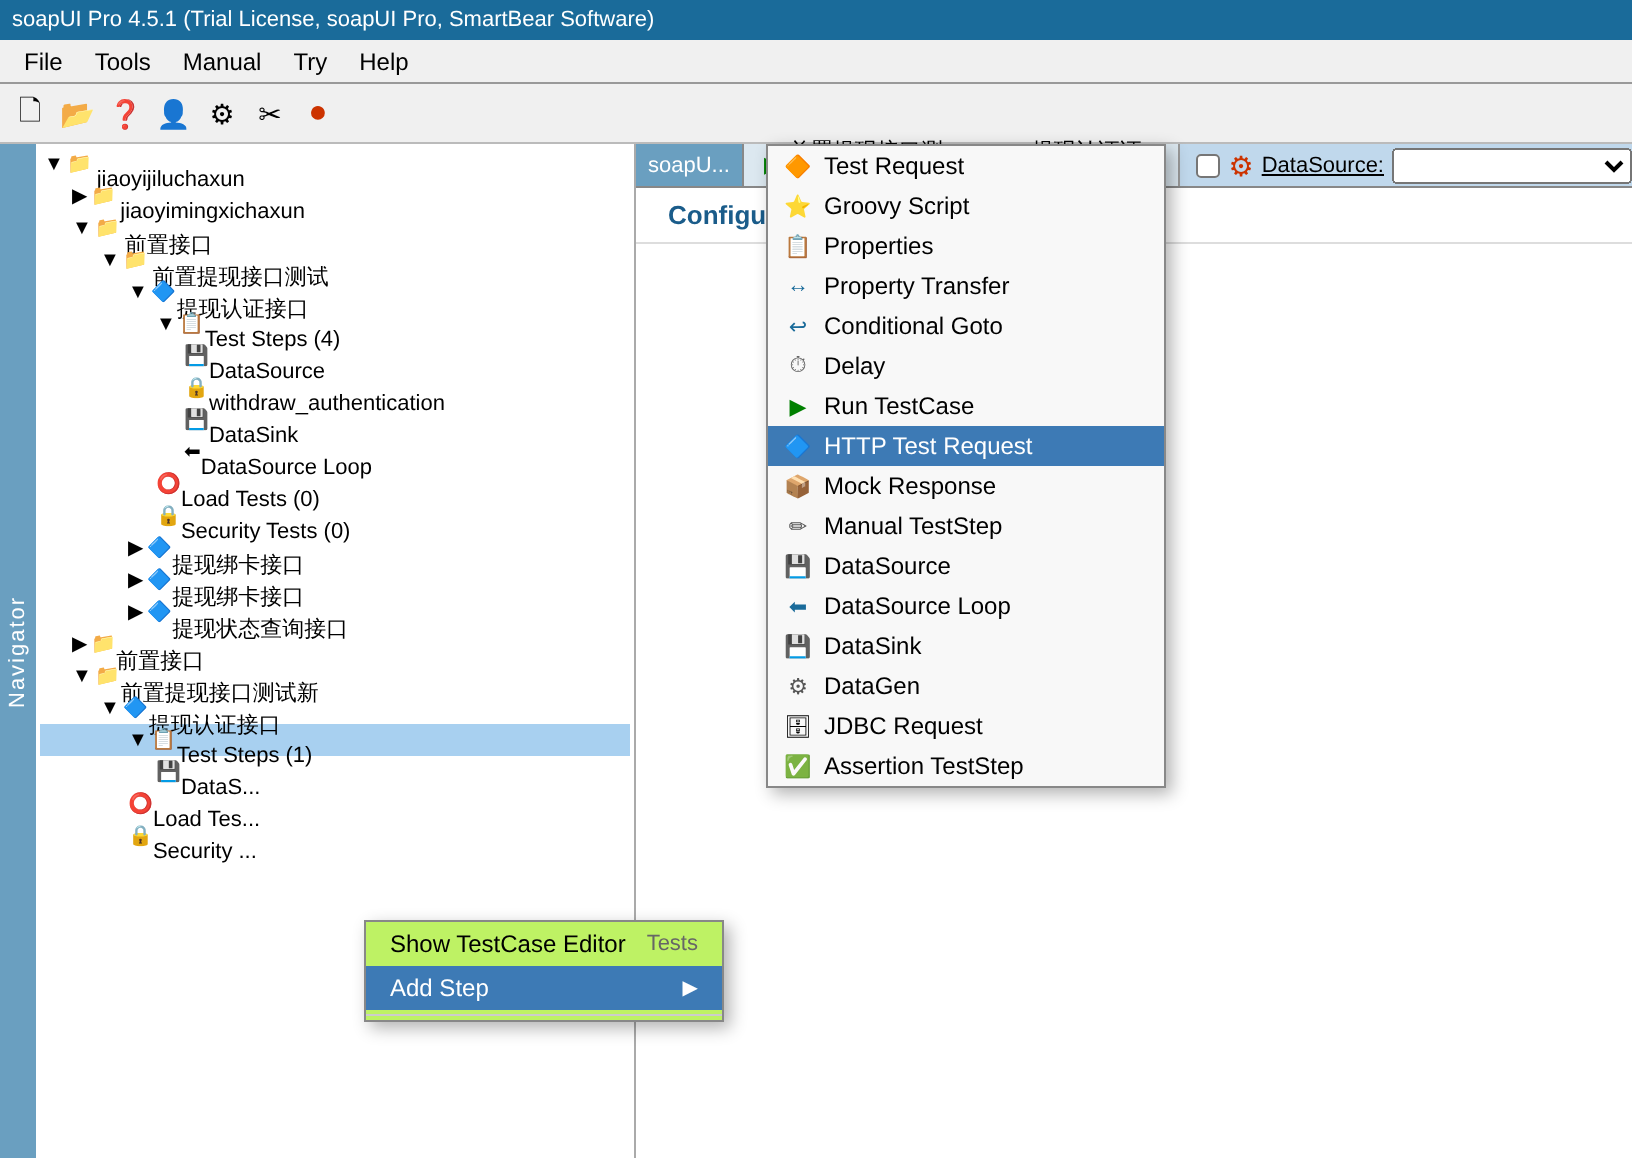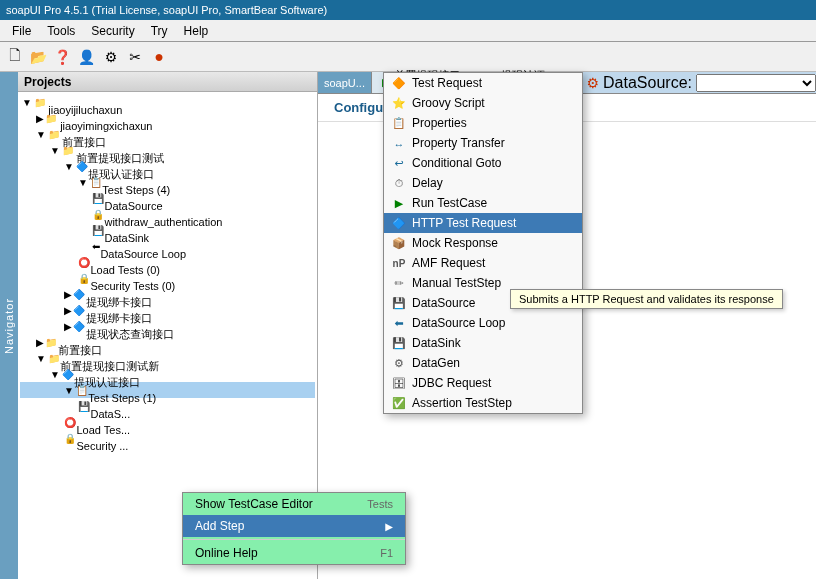--- a/index.html
+++ b/index.html
@@ -141,27 +141,26 @@
       position: absolute;
       top: 0; left: 0; right: 0; bottom: 0;
       z-index: 10;
     }
 
     
     .context-menu-1 {
       position: absolute;
       top: 460px;
       left: 182px;
-      background: #86efac;
+      background: #bef264;
       border: 1px solid #888;
       box-shadow: 3px 3px 8px rgba(0,0,0,0.3);
-      width: 224px;
+      width: 180px;
       z-index: 20;
       font-size: 12px;
-      margin-top: 32px;
     }
     .ctx-item {
       display: flex;
       align-items: center;
       justify-content: space-between;
       padding: 4px 12px;
       cursor: pointer;
     }
     .ctx-item.highlighted {
       background: #3d7ab5;
@@ -248,43 +247,40 @@
 </head>
 <body>
 
 <div class="title-bar">
   <span>soapUI Pro 4.5.1 (Trial License, soapUI Pro, SmartBear Software)</span>
 </div>
 
 <div class="menu-bar">
   <span class="menu-item">File</span>
   <span class="menu-item">Tools</span>
-  <span class="menu-item">Security</span>
+  <span class="menu-item">Manual</span>
   <span class="menu-item">Try</span>
   <span class="menu-item">Help</span>
 </div>
 
 <div class="toolbar">
   <div class="toolbar-btn">🗋</div>
   <div class="toolbar-btn">📂</div>
   <div class="toolbar-btn">❓</div>
   <div class="toolbar-btn">👤</div>
   <div class="toolbar-btn">⚙</div>
   <div class="toolbar-btn">✂</div>
   <div class="toolbar-btn" style="color:#cc3300; font-size:16px;">●</div>
 </div>
 
 <div class="main-layout">
 
   <div class="navigator-label">Navigator</div>
 
   <div class="left-panel">
-    <div class="panel-header">
-      <span>Projects</span>
-    </div>
     <div class="tree-container">
 
       <div class="tree-item">
         <span style="width:0px" class="tree-indent"></span>
         <span class="tree-icon">▼</span>
         <span class="tree-icon">📁</span>
         <span class="tree-label">jiaoyijiluchaxun</span>
       </div>
       <div class="tree-item">
         <span style="width:14px" class="tree-indent"></span>
@@ -415,21 +411,21 @@
         <span>前置提现接口测试新</span>
       </div>
       <div style="padding:2px 10px;font-size:11px;cursor:pointer;background:#dce8f0;border-right:1px solid #999;display:flex;align-items:center;height:100%;gap:4px;">
         <span style="color:green">✅</span>
         <span>提现认证证接口</span>
       </div>
 
       <div class="datasource-area">
         <input type="checkbox" class="datasource-checkbox" style="">
         <span style="font-size:14px;color:#cc3300;">⚙</span>
-        <span style="font-size:16px;">DataSource:</span>
+        <span style="font-size:11px;text-decoration:underline;">DataSource:</span>
         <select class="datasource-select">
           <option value=""></option>
         </select>
       </div>
     </div>
 
     <div style="padding:6px 8px; background:white; border-bottom:1px solid #ddd;">
       <span class="config-label">Configuration</span>
     </div>
 
@@ -443,24 +439,20 @@
   <div class="context-menu-1">
     <div class="ctx-item">
       <span>Show TestCase Editor</span>
       <span style="color:#666; font-size:11px;">Tests</span>
     </div>
     <div class="ctx-item highlighted">
       <span>Add Step</span>
       <span class="ctx-arrow">▶</span>
     </div>
     <div class="ctx-separator"></div>
-    <div class="ctx-item">
-      <span>Online Help</span>
-      <span style="color:#666; font-size:11px;">F1</span>
-    </div>
   </div>
 
   <div class="context-menu-2">
     <div class="ctx-item-2">
       <span class="step-icon" style="color:#cc6600;">🔶</span>
       <span>Test Request</span>
     </div>
     <div class="ctx-item-2">
       <span class="step-icon" style="color:#cc9900;">⭐</span>
       <span>Groovy Script</span>
@@ -487,24 +479,20 @@
     </div>
     <div class="ctx-item-2 highlighted">
       <span class="step-icon" style="color:white;">🔷</span>
       <span>HTTP Test Request</span>
     </div>
     <div class="ctx-item-2">
       <span class="step-icon">📦</span>
       <span>Mock Response</span>
     </div>
     <div class="ctx-item-2">
-      <span class="step-icon" style="font-size:10px;font-weight:bold;color:#555;">nP</span>
-      <span>AMF Request</span>
-    </div>
-    <div class="ctx-item-2">
       <span class="step-icon" style="color:#555;">✏</span>
       <span>Manual TestStep</span>
     </div>
     <div class="ctx-item-2">
       <span class="step-icon" style="color:#cc6600;">💾</span>
       <span>DataSource</span>
     </div>
     <div class="ctx-item-2">
       <span class="step-icon" style="color:#1a6b9a;">⬅</span>
       <span>DataSource Loop</span>
@@ -520,17 +508,14 @@
     <div class="ctx-item-2">
       <span class="step-icon">🗄</span>
       <span>JDBC Request</span>
     </div>
     <div class="ctx-item-2">
       <span class="step-icon" style="color:green;">✅</span>
       <span>Assertion TestStep</span>
     </div>
   </div>
 
-  <div class="tooltip">
-    <span>Submits a HTTP Request and validates its response</span>
-  </div>
 
 </div>
 
 </body></html>

